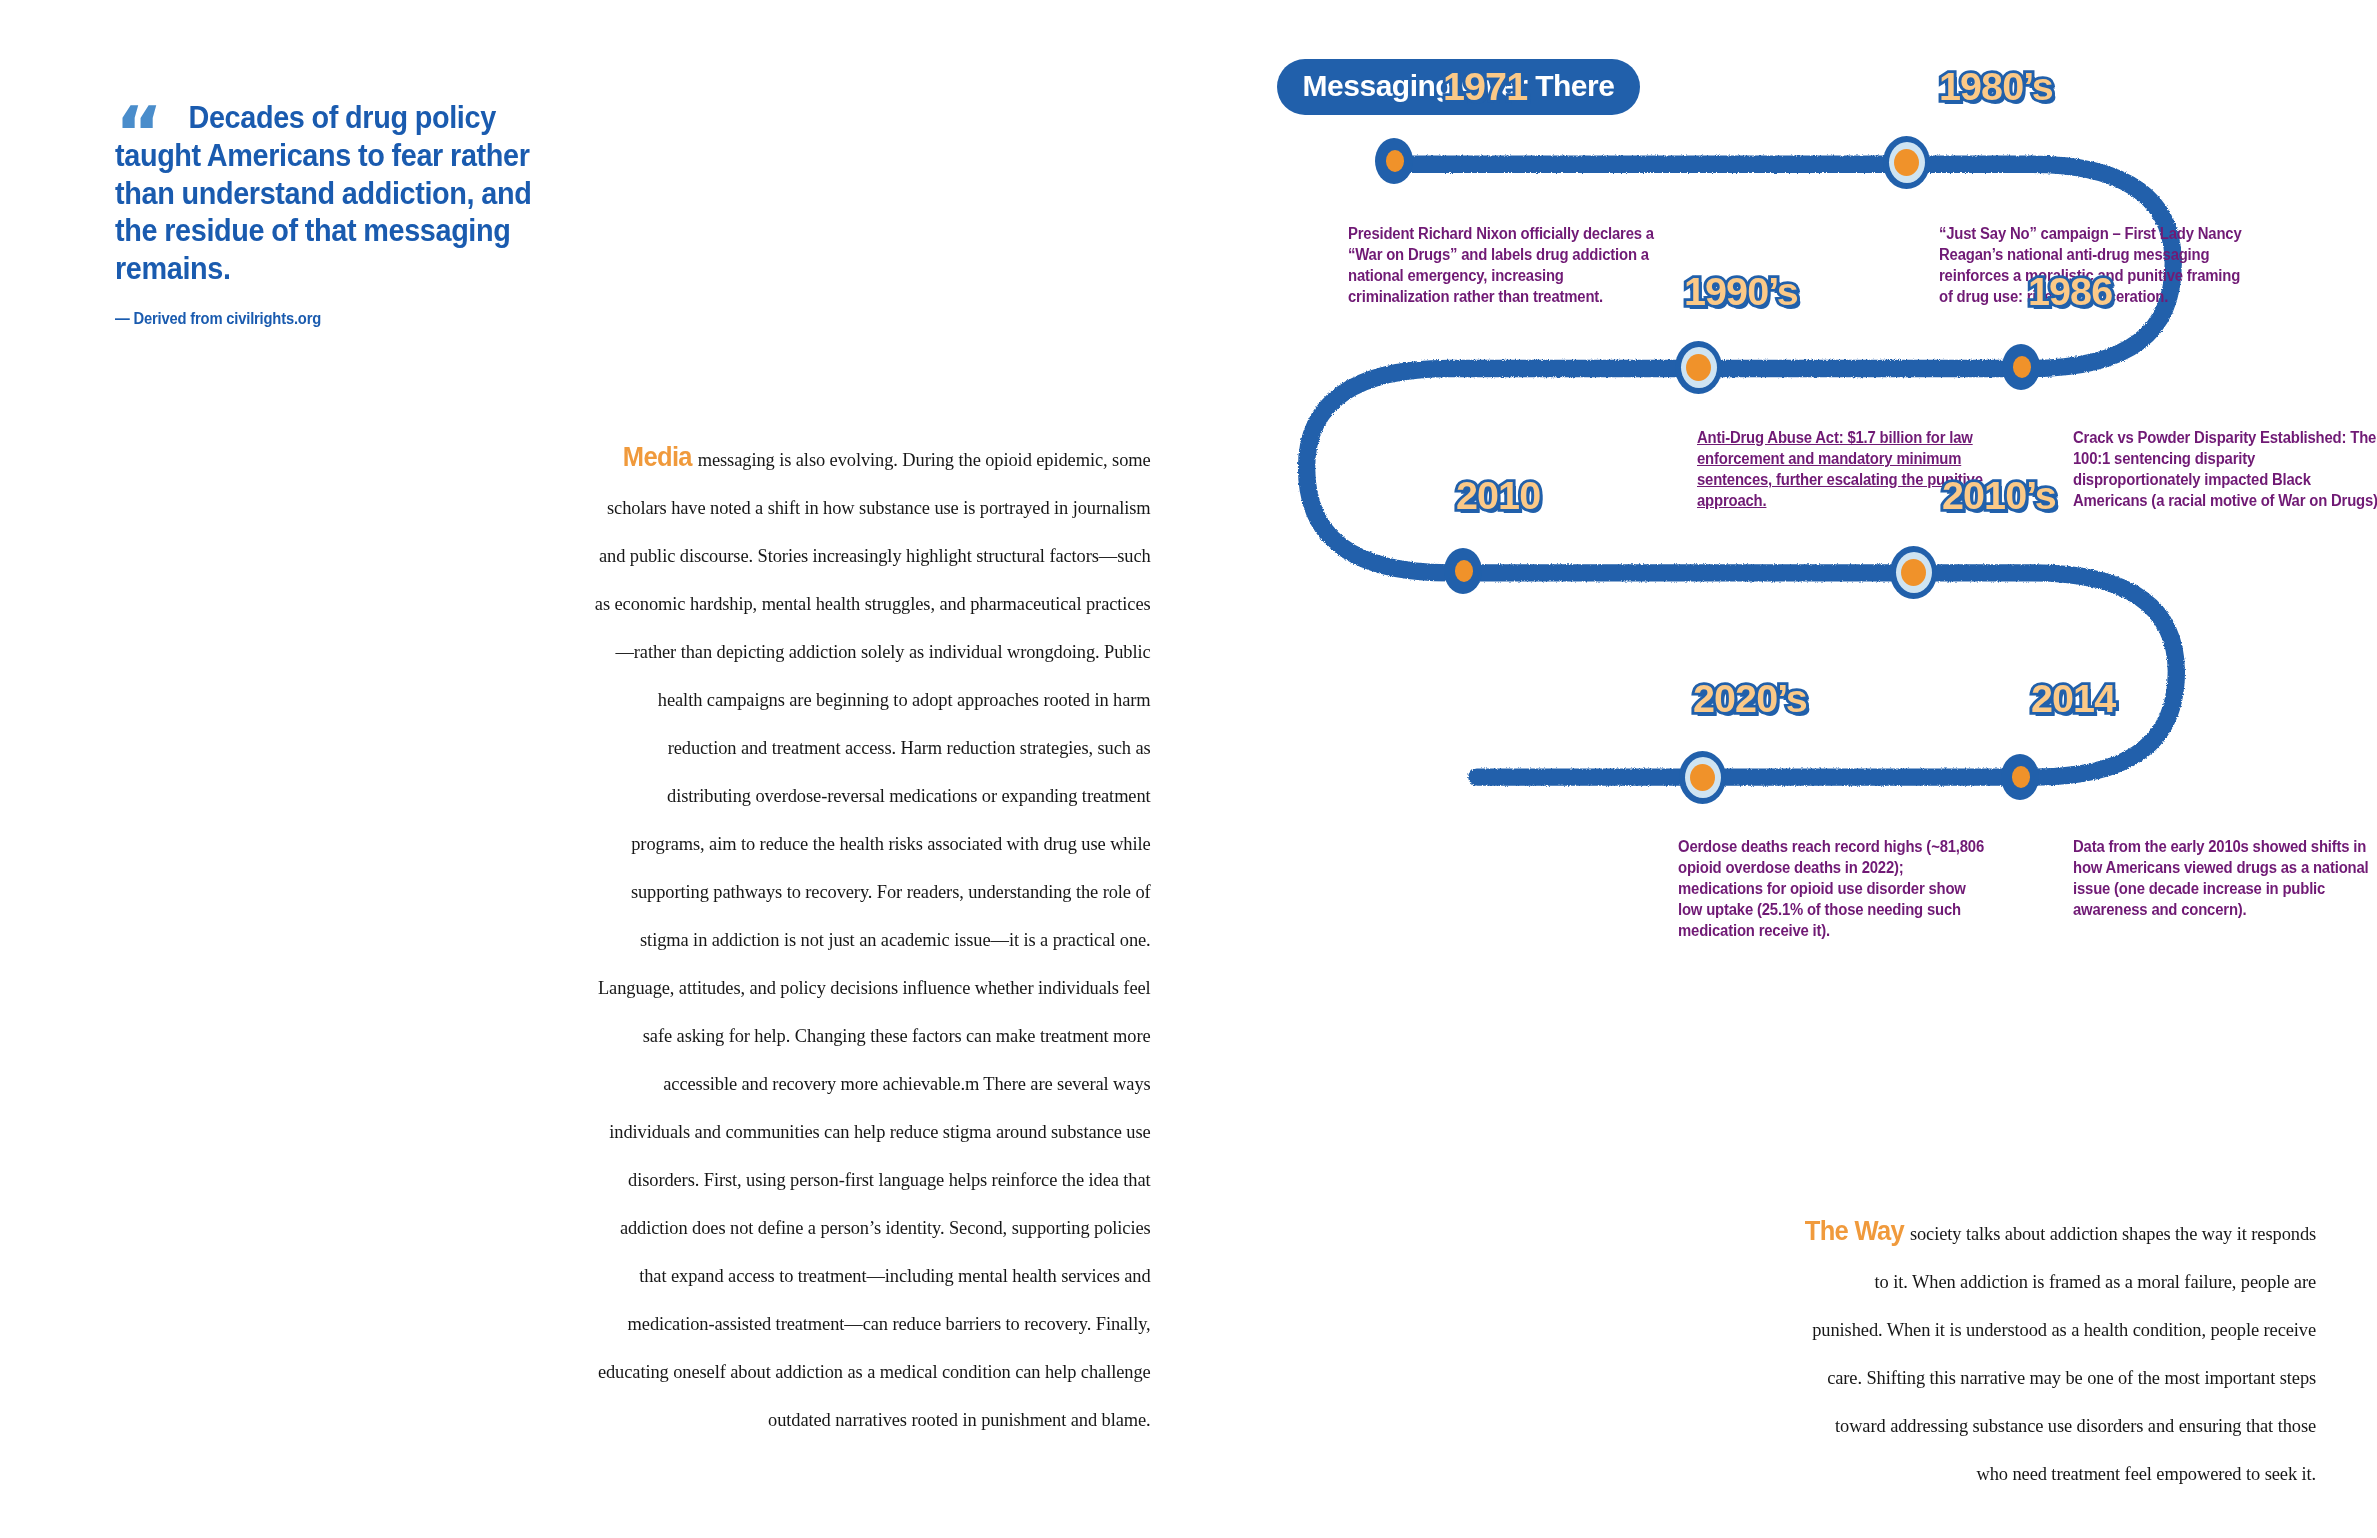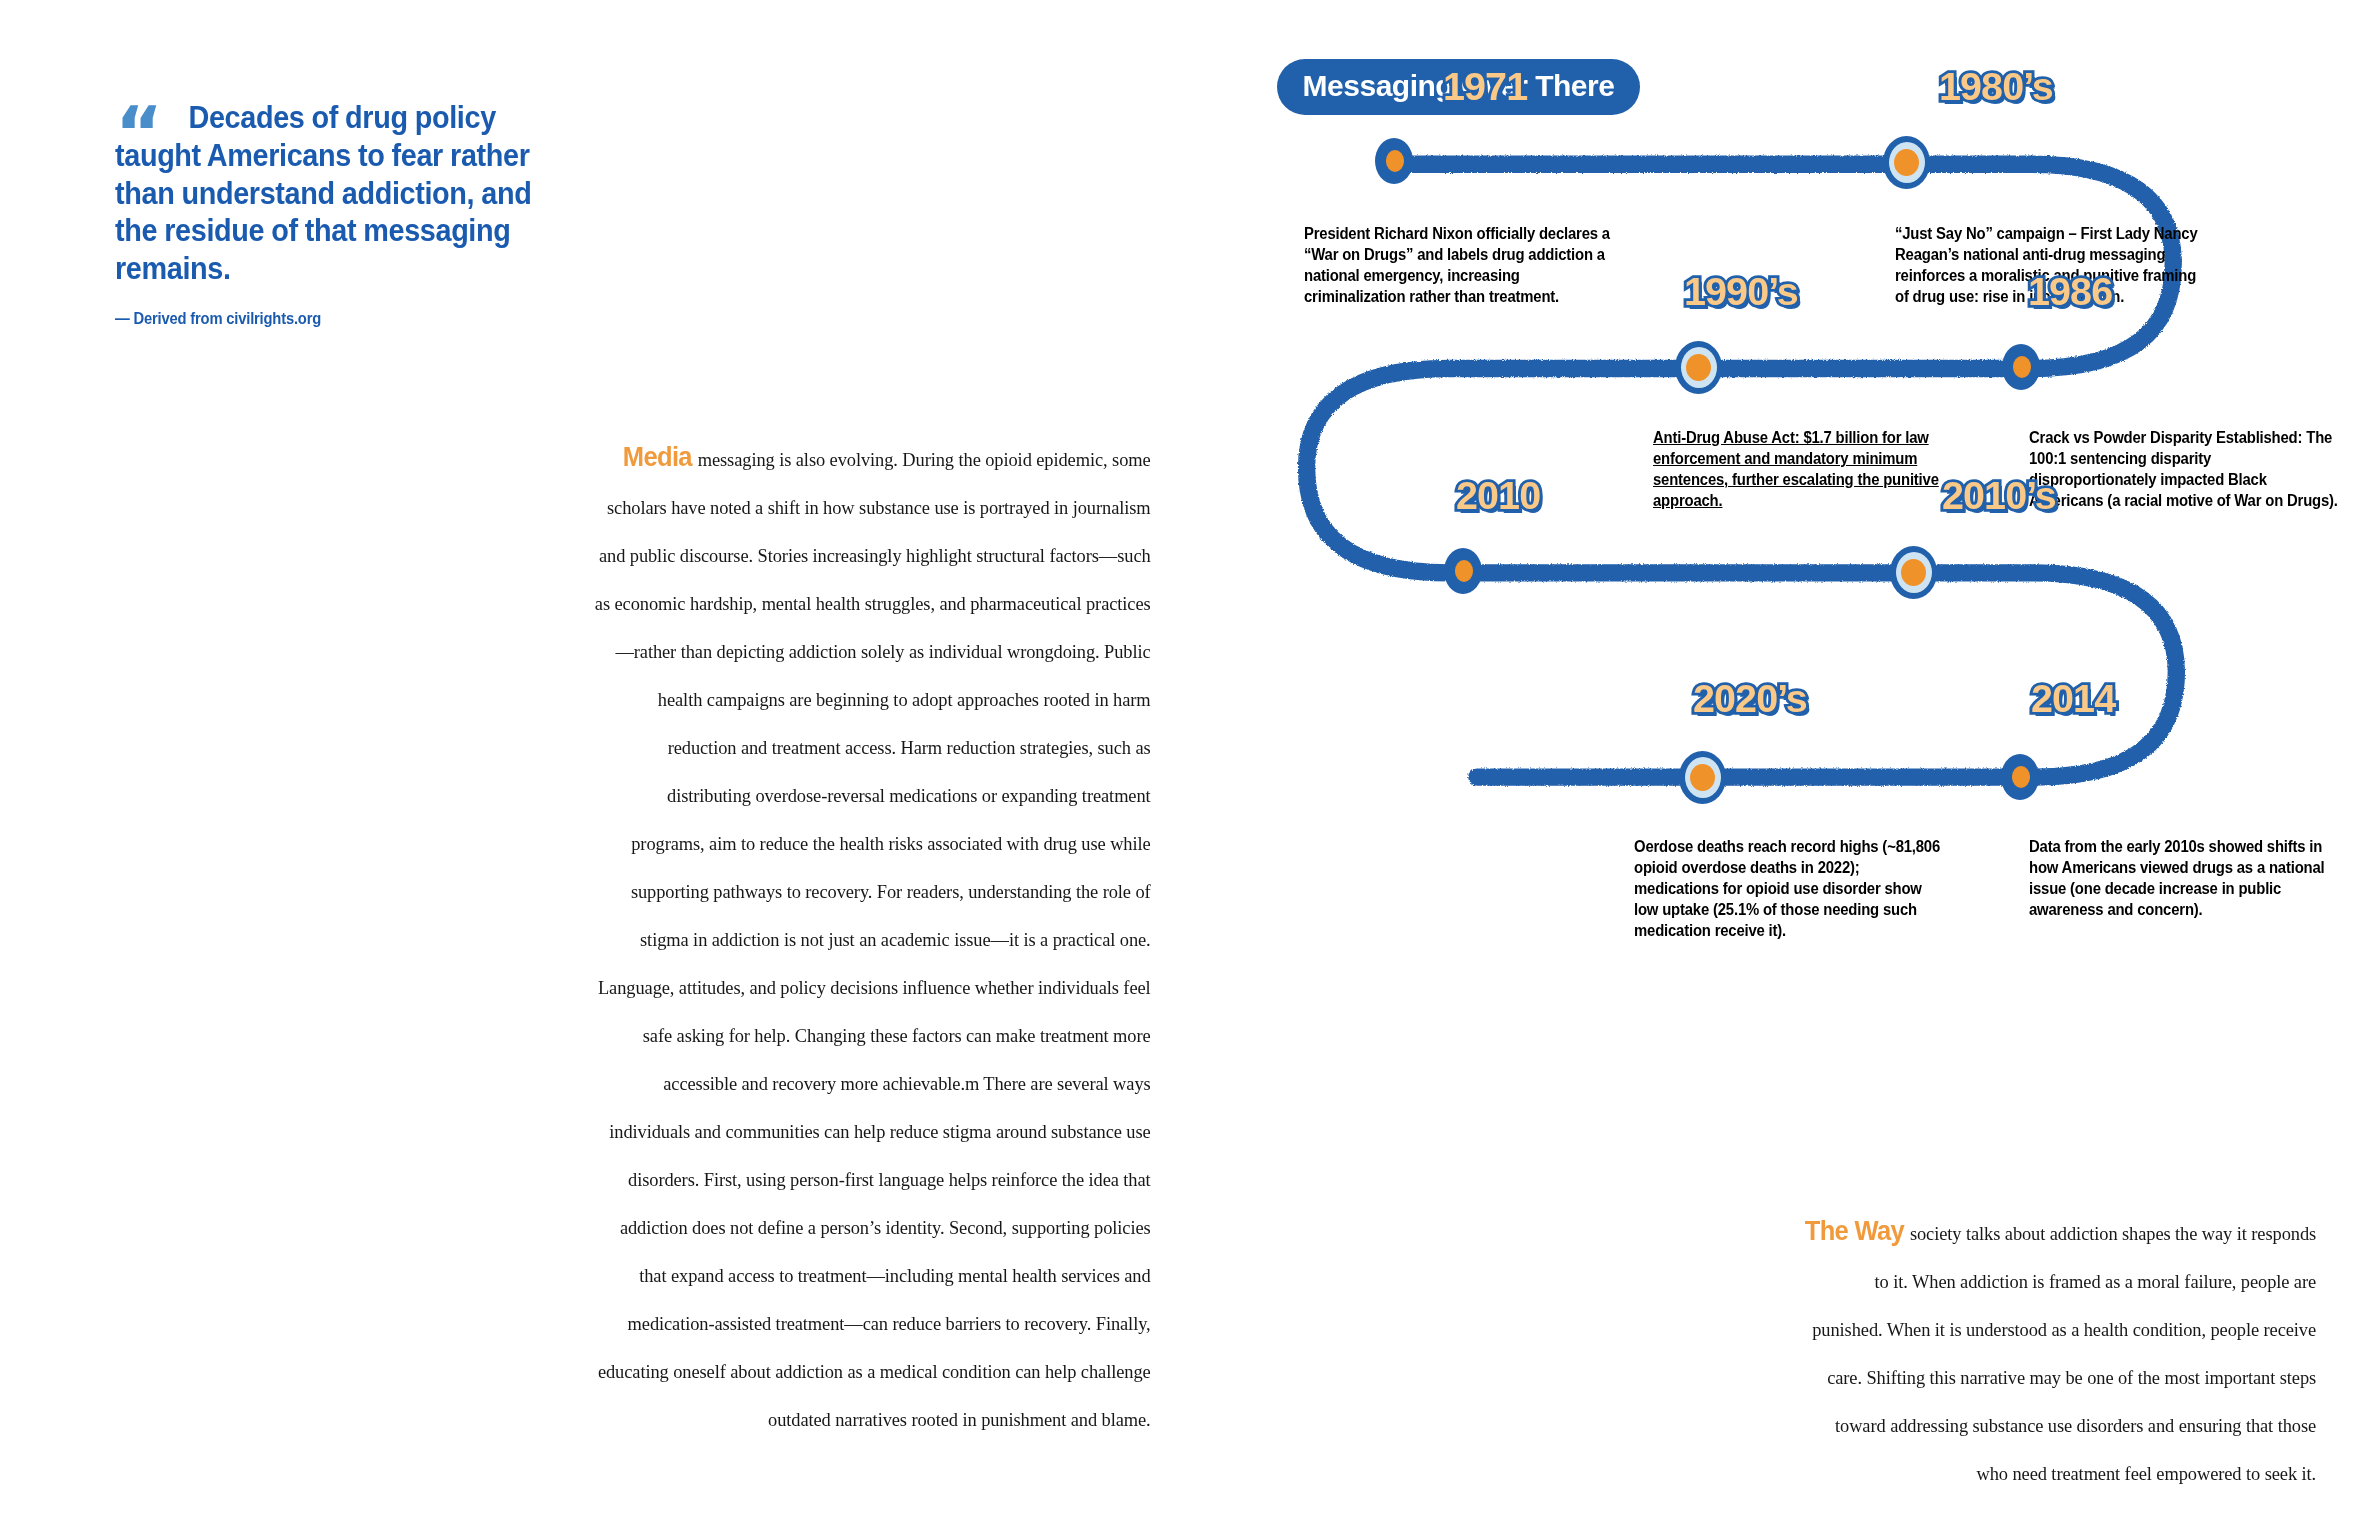--- a/index.html
+++ b/index.html
@@ -103,27 +103,28 @@
   }
   .node.big .ring-out{left:0;top:0;width:47px;height:53px;}
   .node.big .ring-mid{left:5.6px;top:6.2px;width:36px;height:41px;}
   .node.big .core{left:11px;top:13px;width:25px;height:27px;}
   .node.small .ring-out{left:0;top:0;width:38px;height:46px;}
   .node.small .ring-mid{left:0;top:0;width:0;height:0;}
   .node.small .core{left:10.5px;top:12.4px;width:18px;height:21.7px;}
 
   .desc{
     position:absolute;
-    color:#000000;
+    color:#701a75;
     font-family:"Liberation Sans", sans-serif;
     font-weight:600;
     font-size:16px;
     line-height:21px;
     letter-spacing:-0.2px;
     width:310px;
+    margin-left:44px;
   }
   .desc span{display:block;transform:scaleX(.93);transform-origin:left top;width:334px;}
 </style>
 </head>
 <body>
 
 <div class="page">
 
   <div id="pullquote">
     <div id="quote-mark">“</div>

